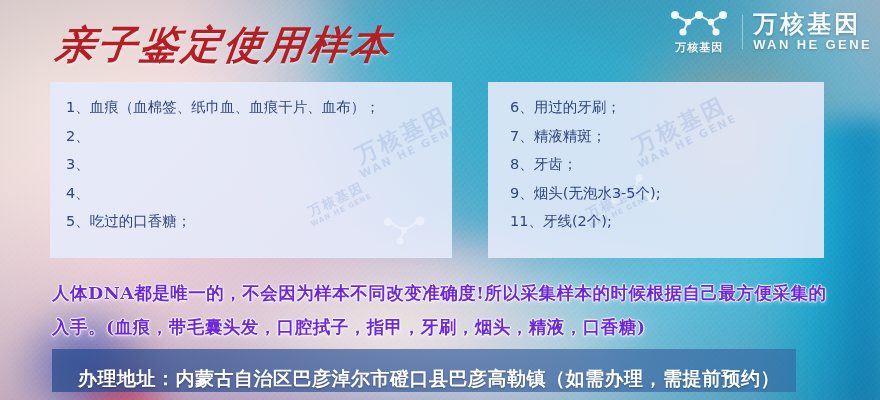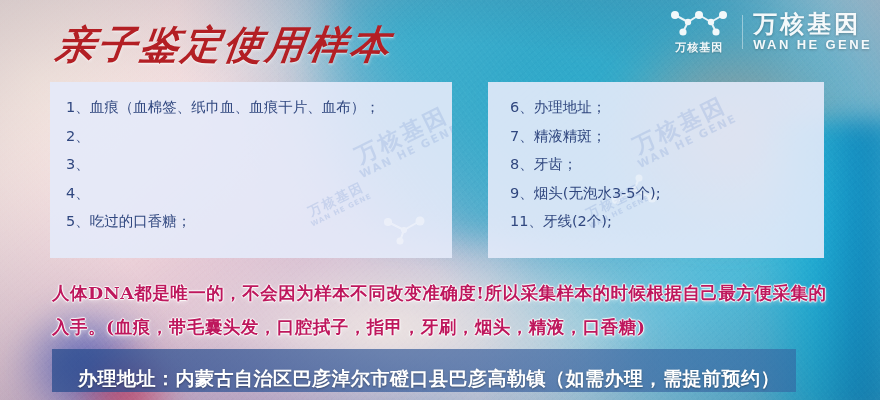--- a/index.html
+++ b/index.html
@@ -148,21 +148,21 @@
   .wm-d{left:95px;top:112px;}
   .wm-mol{
     position:absolute;z-index:1;opacity:.42;pointer-events:none;
   }
 
   
   .para{
     position:absolute;left:52px;top:276px;width:790px;
     font-family:"DejaVu Serif","Liberation Serif",serif;
     font-size:17.5px;font-weight:700;line-height:34px;
-    color:#be185d;
+    color:#6d28d9;
     letter-spacing:.5px;
     text-shadow:
        0 0 1px rgba(255,255,255,.95),
        1px 0 1px rgba(255,255,255,.85),
       -1px 0 1px rgba(255,255,255,.85),
        0 1px 1px rgba(255,255,255,.85),
        0 -1px 1px rgba(255,255,255,.85),
        0 2px 4px rgba(255,255,255,.55);
   }
 
@@ -297,21 +297,21 @@
               <circle cx="10" cy="26" r="4"></circle>
               <circle cx="28" cy="16" r="3"></circle>
               <circle cx="46" cy="24" r="4.5"></circle>
               <circle cx="33" cy="4" r="3.5"></circle>
             </g>
         </svg>
       </span>
       <ul class="list right-list">
         <li>
             <span class="li-num">6、</span>
-            <span>办理地址；</span>
+            <span>用过的牙刷；</span>
           </li>
         <li>
             <span class="li-num">7、</span>
             <span>精液精斑；</span>
           </li>
         <li>
             <span class="li-num">8、</span>
             <span>牙齿；</span>
           </li>
         <li>

